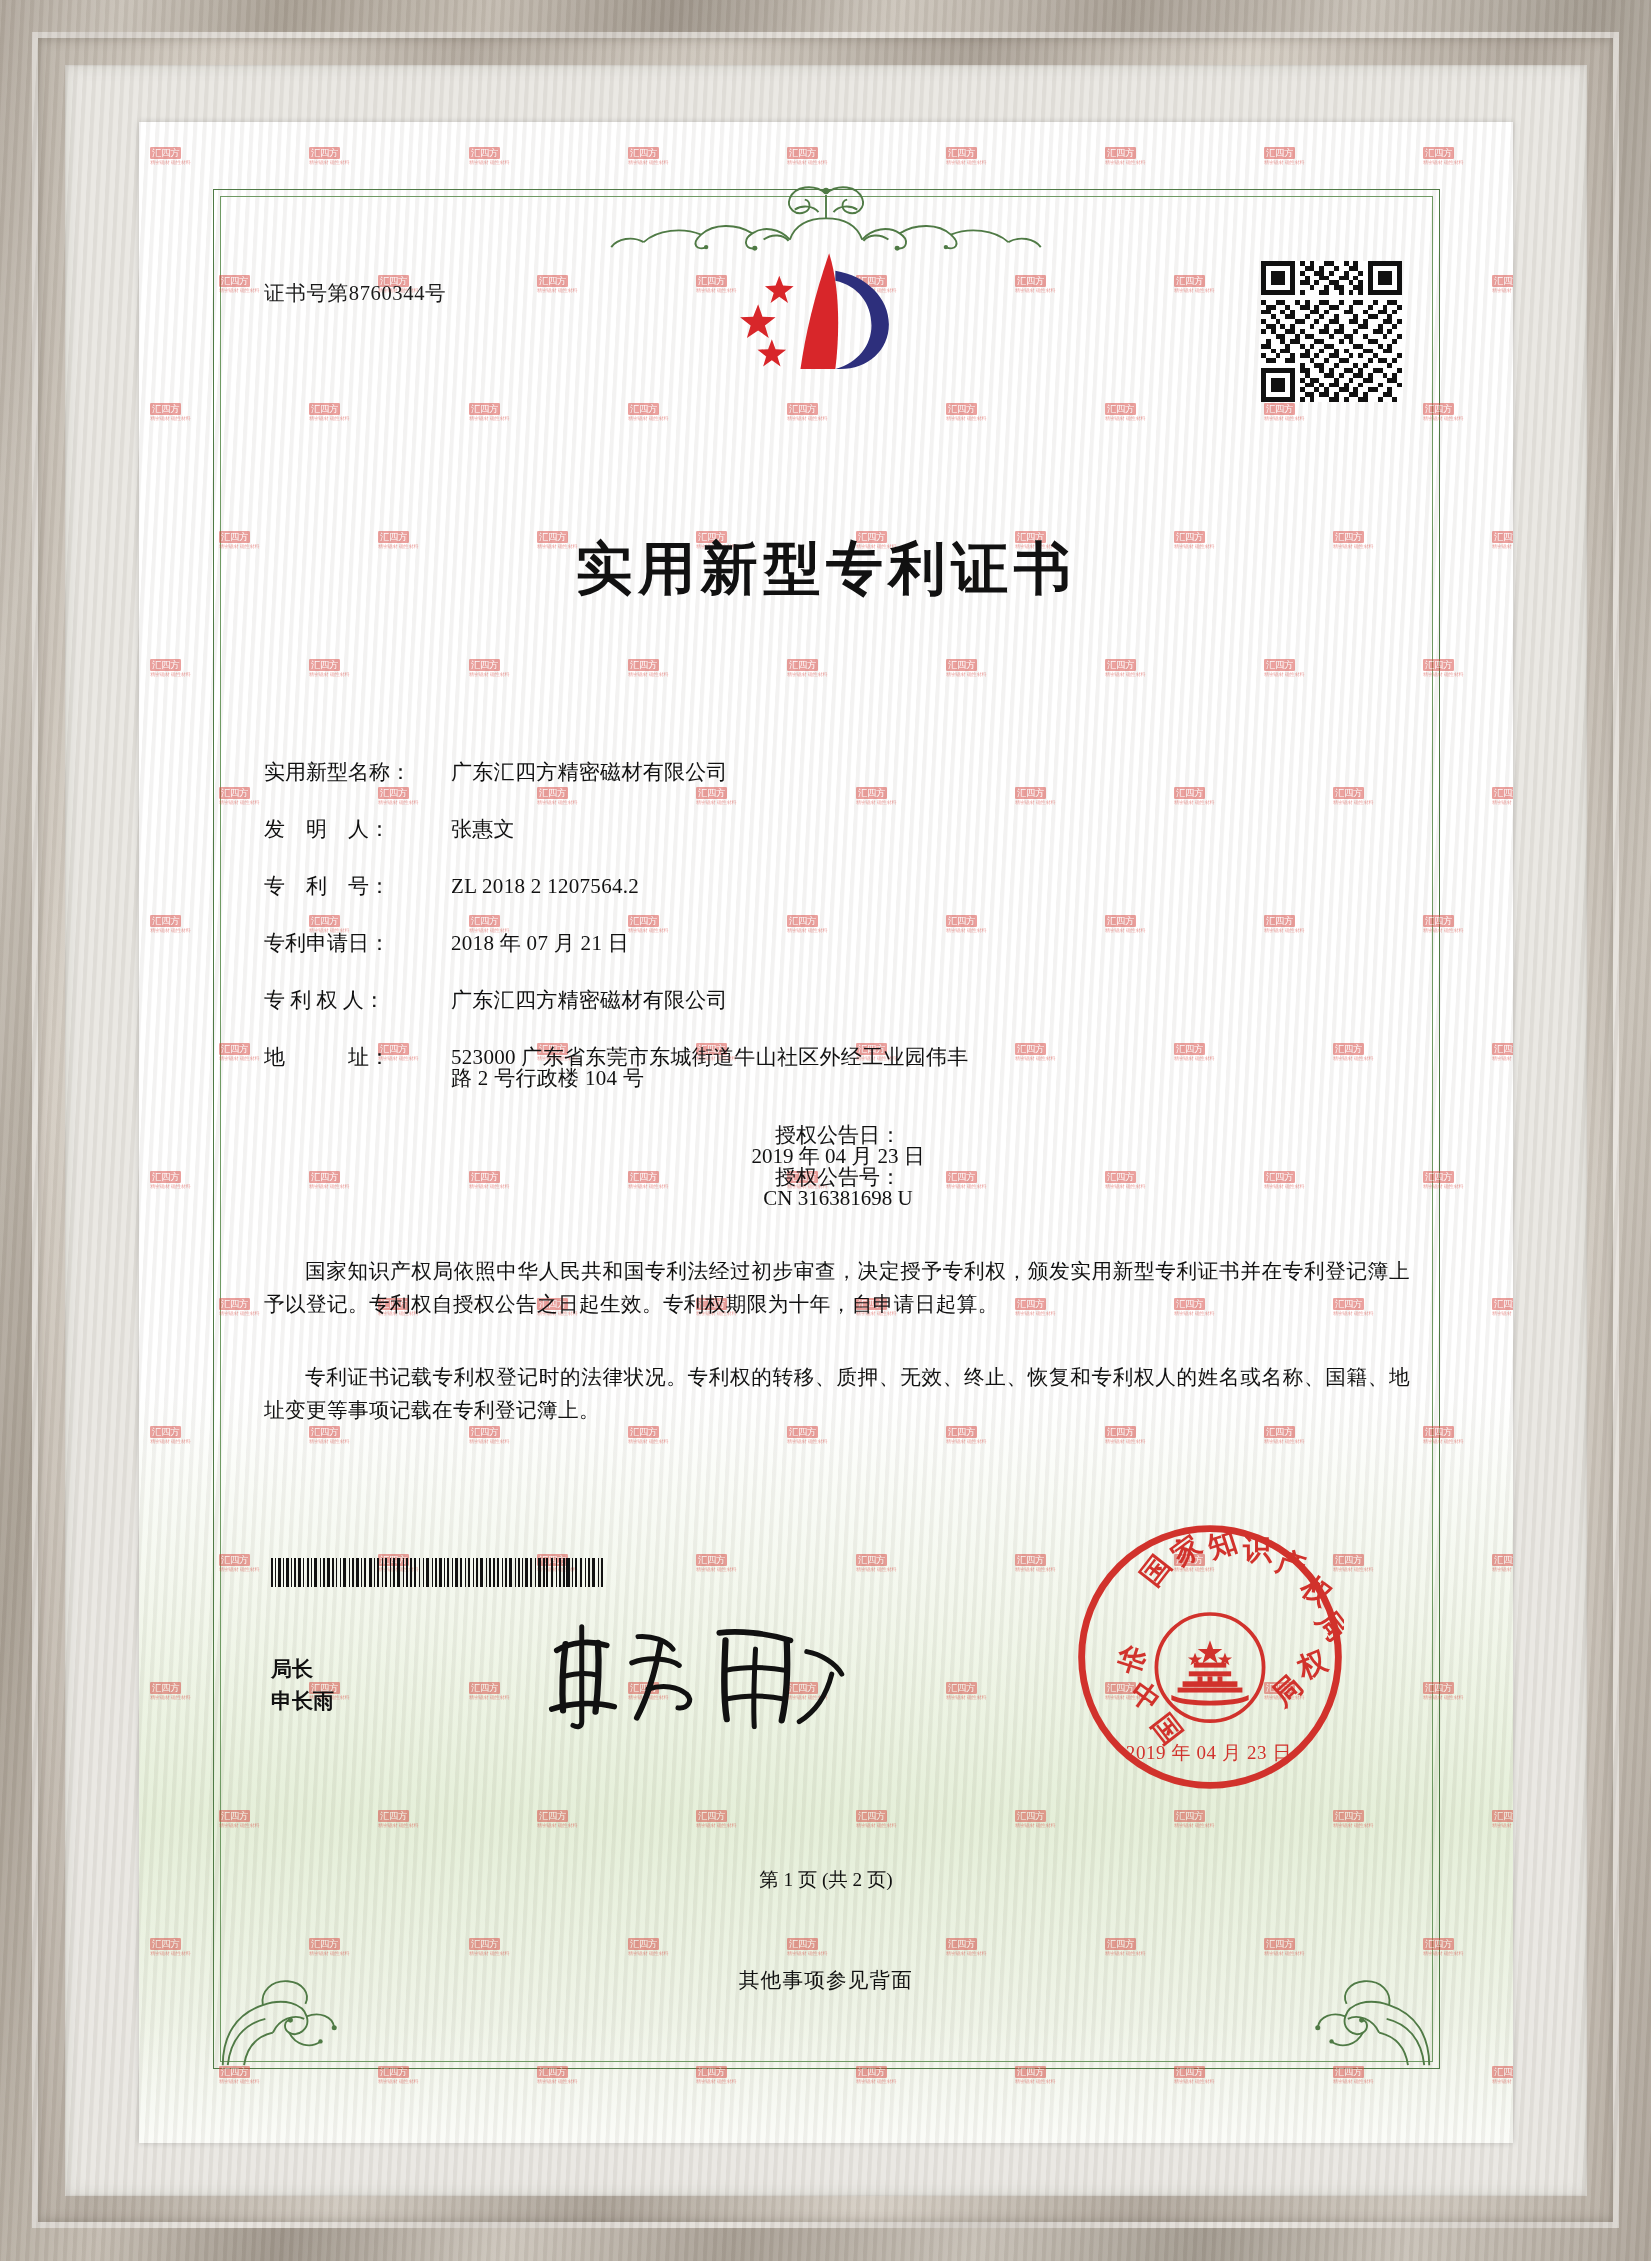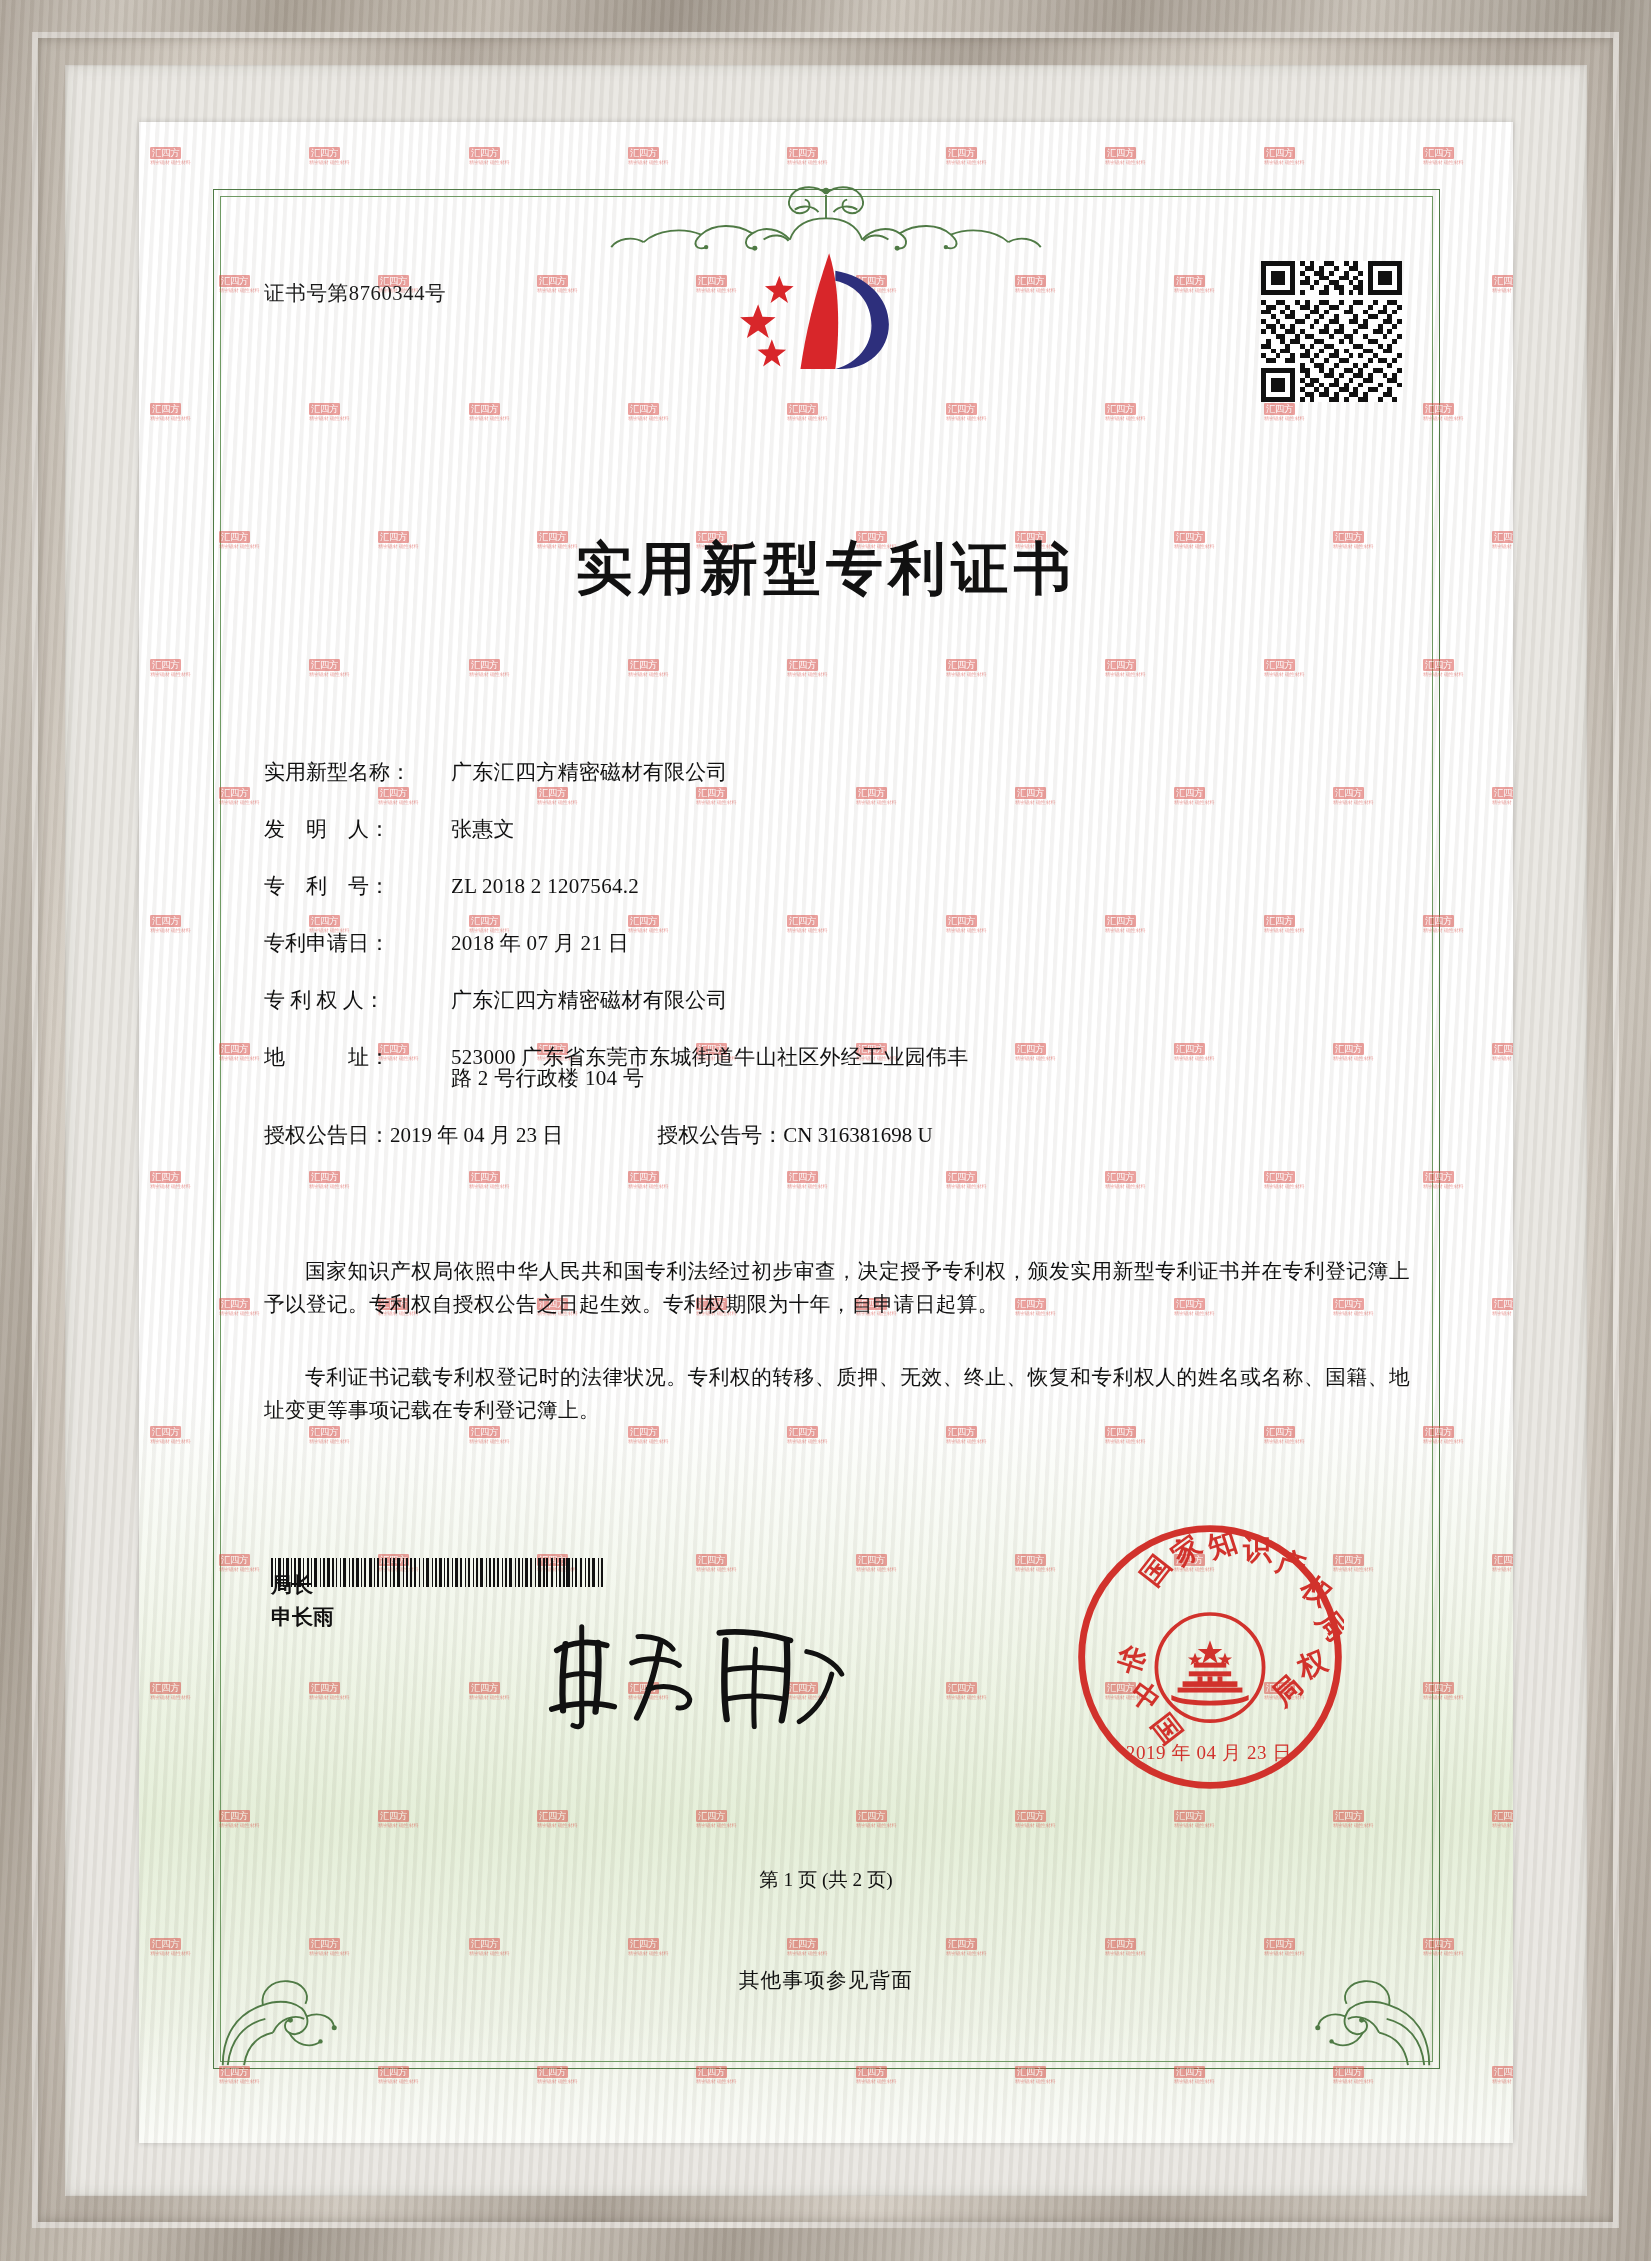--- a/index.html
+++ b/index.html
@@ -214,22 +214,23 @@
   }
   .field-value {
     flex: 1 1 auto;
     letter-spacing: 0.3px;
   }
   .field-value-2 {
     letter-spacing: 0.3px;
   }
   .pub-row {
     display: flex;
-    align-items: flex-end;
+    align-items: center;
     margin-bottom: 25px;
+    flex-direction: column;
   }
   .pub-label { white-space: pre; }
   .pub-gap { width: 94px; }
 
   .para {
     position: absolute;
     left: 125px;
     width: 1146px;
     font-size: 20.6px;
     line-height: 1.62;
@@ -246,21 +247,21 @@
     position: absolute;
     left: 131px;
     top: 1436px;
     width: 337px;
     height: 29px;
   }
 
   .signature-block {
     position: absolute;
     left: 132px;
-    top: 1448px;
+    top: 1532px;
     font-size: 21px;
     font-weight: bold;
     color: #111;
     line-height: 1.5;
   }
   .hand-sign {
     position: absolute;
     left: 399px;
     top: 1492px;
     width: 325px;

